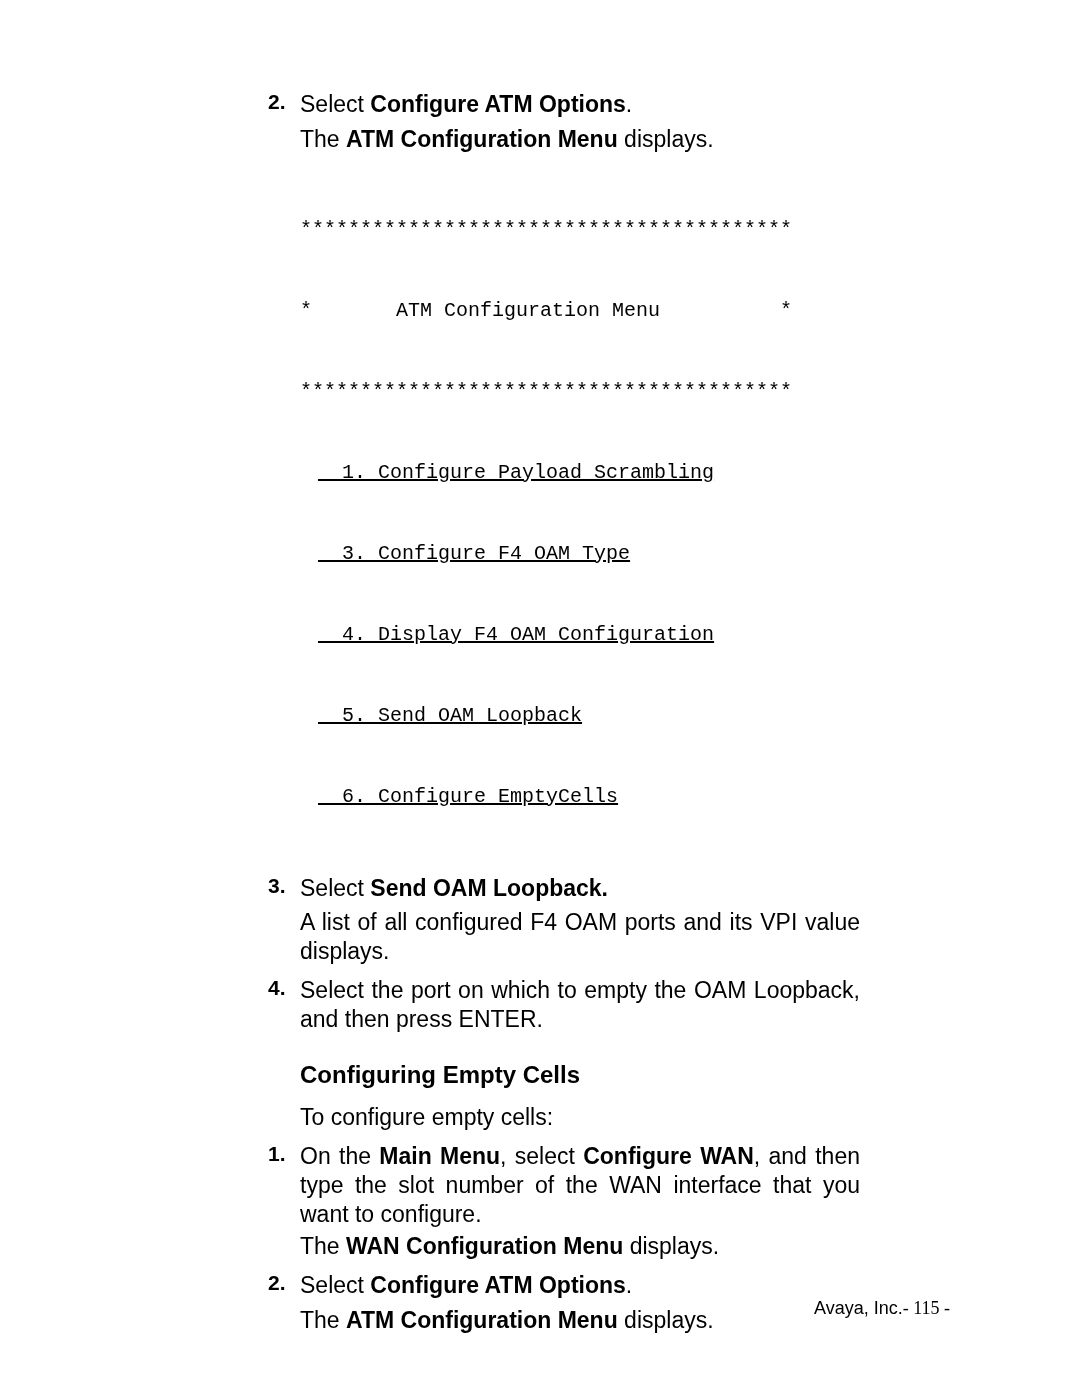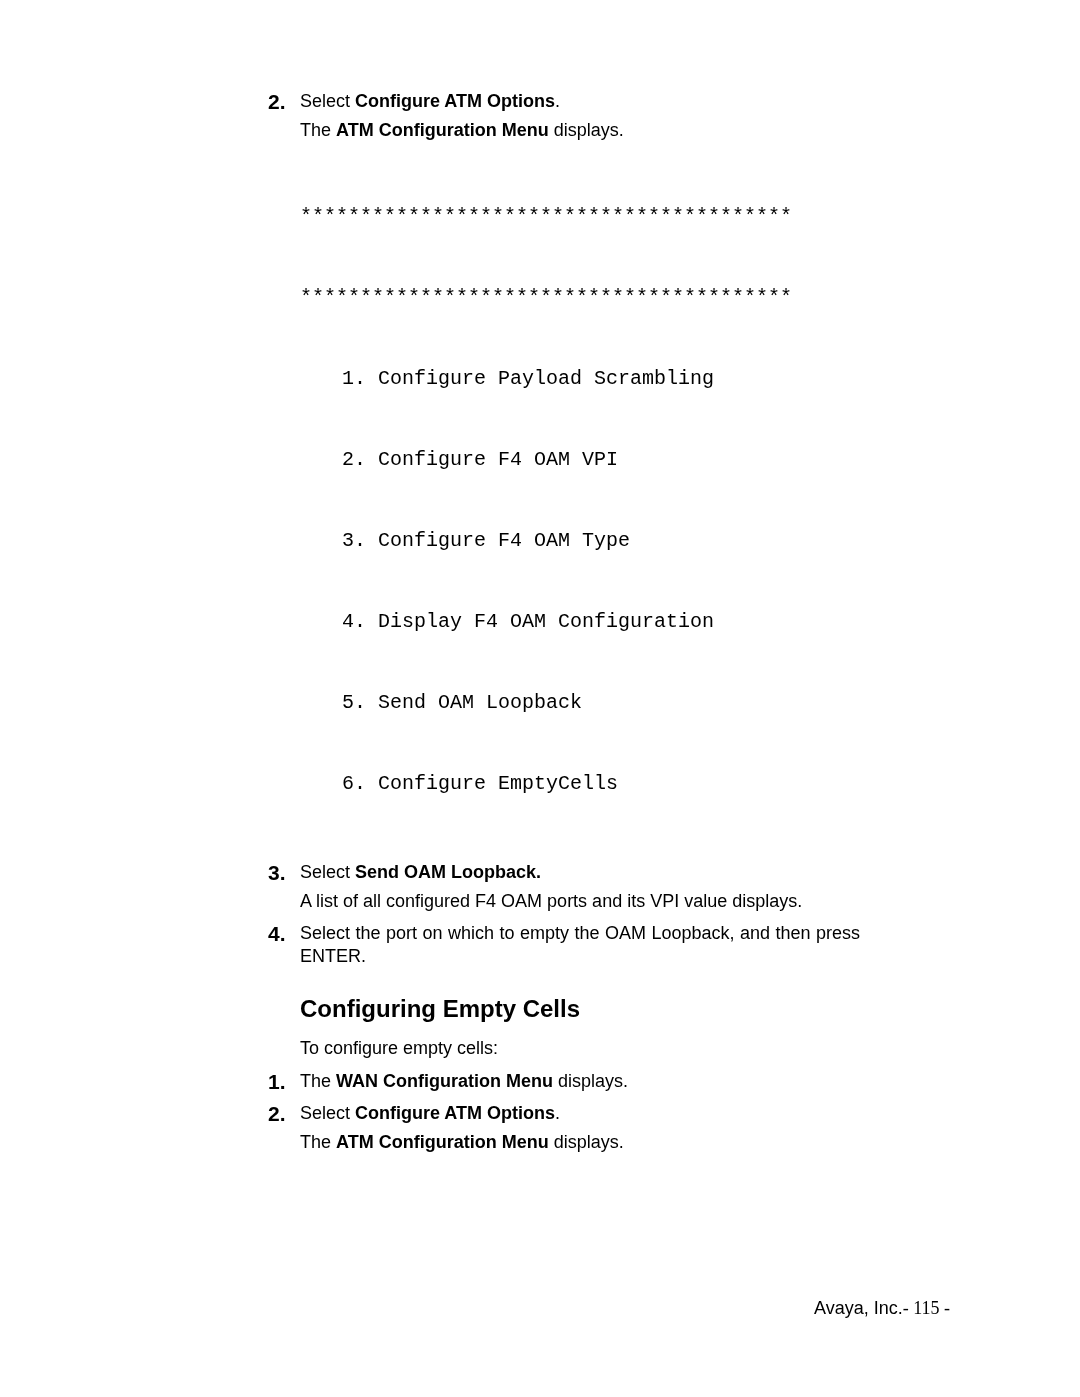--- a/index.html
+++ b/index.html
@@ -23,33 +23,33 @@
     margin-bottom: 4px;
   }
   .ol-num {
     position: absolute;
     left: -32px;
     top: 0;
     font-weight: bold;
     font-size: 21px;
   }
   .body-text {
-    font-size: 18px;
+    font-size: 23px;
     line-height: 1.25;
   }
   .body-text.justify { text-align: justify; }
   .bold { font-weight: bold; }
   .mono {
     font-family: "Courier New", Courier, monospace;
     font-size: 20px;
     line-height: 1.35;
     white-space: pre;
   }
   .menu-block { margin-top: 6px; margin-bottom: 6px; }
-  .mono-indent { padding-left: 18px; }
+  .mono-indent { padding-left: 18px; text-decoration: underline; }
   .h2 {
     font-size: 24px;
     font-weight: bold;
     margin-top: 28px;
     margin-bottom: 14px;
   }
   .para-after { margin-top: 6px; margin-bottom: 8px; }
   .step-gap { margin-top: 10px; }
   .footer {
     position: absolute;
@@ -71,23 +71,23 @@
     <div class="ol-item">
       <div class="ol-num">2.</div>
       <div class="body-text">
         <span>Select </span><span class="bold">Configure ATM Options</span><span>.</span>
       </div>
       <div class="body-text para-after">
         <span>The </span><span class="bold">ATM Configuration Menu</span><span> displays.</span>
       </div>
       <div class="mono menu-block">
         <div>*****************************************</div>
+        <div>*       ATM Configuration Menu          *</div>
         <div>*****************************************</div>
         <div class="mono-indent">  1. Configure Payload Scrambling</div>
-        <div class="mono-indent">  2. Configure F4 OAM VPI</div>
         <div class="mono-indent">  3. Configure F4 OAM Type</div>
         <div class="mono-indent">  4. Display F4 OAM Configuration</div>
         <div class="mono-indent">  5. Send OAM Loopback</div>
         <div class="mono-indent">  6. Configure EmptyCells</div>
       </div>
     </div>
 
     <div class="ol-item step-gap">
       <div class="ol-num">3.</div>
       <div class="body-text">
@@ -100,20 +100,23 @@
       <div class="ol-num">4.</div>
       <div class="body-text justify">Select the port on which to empty the OAM Loopback, and then press ENTER.</div>
     </div>
 
     <div class="h2">Configuring Empty Cells</div>
 
     <div class="body-text">To configure empty cells:</div>
 
     <div class="ol-item step-gap">
       <div class="ol-num">1.</div>
+      <div class="body-text justify">
+        <span>On the </span><span class="bold">Main Menu</span><span>, select </span><span class="bold">Configure WAN</span><span>, and then type the slot number of the WAN interface that you want to configure.</span>
+      </div>
       <div class="body-text para-after" style="margin-top:4px;">
         <span>The </span><span class="bold">WAN Configuration Menu</span><span> displays.</span>
       </div>
     </div>
 
     <div class="ol-item step-gap">
       <div class="ol-num">2.</div>
       <div class="body-text">
         <span>Select </span><span class="bold">Configure ATM Options</span><span>.</span>
       </div>

